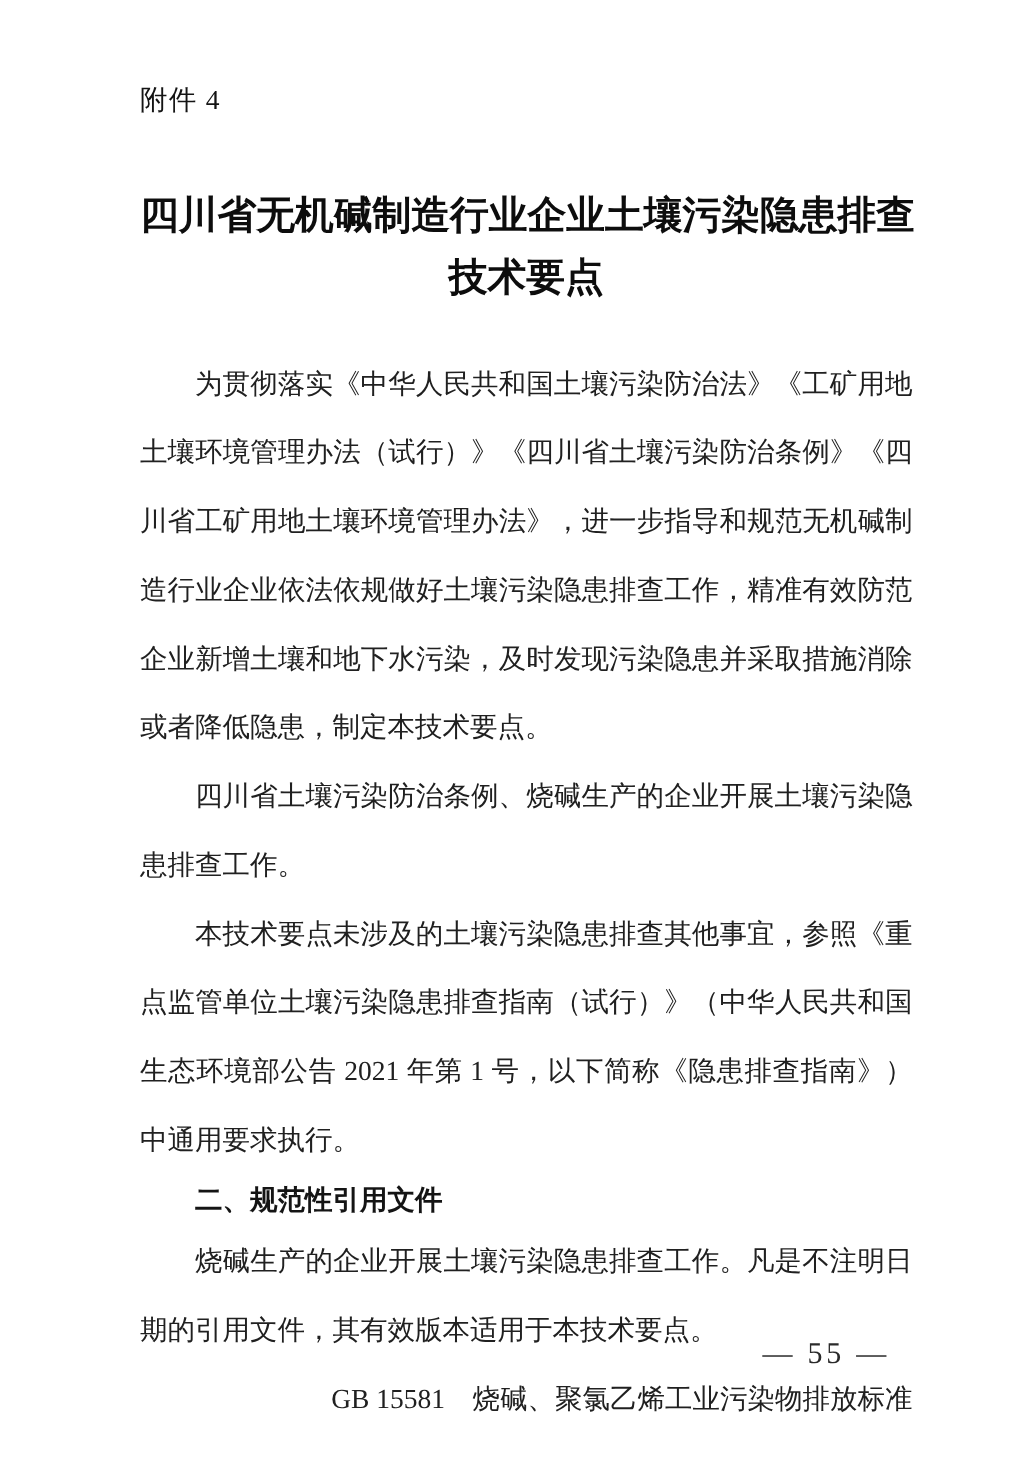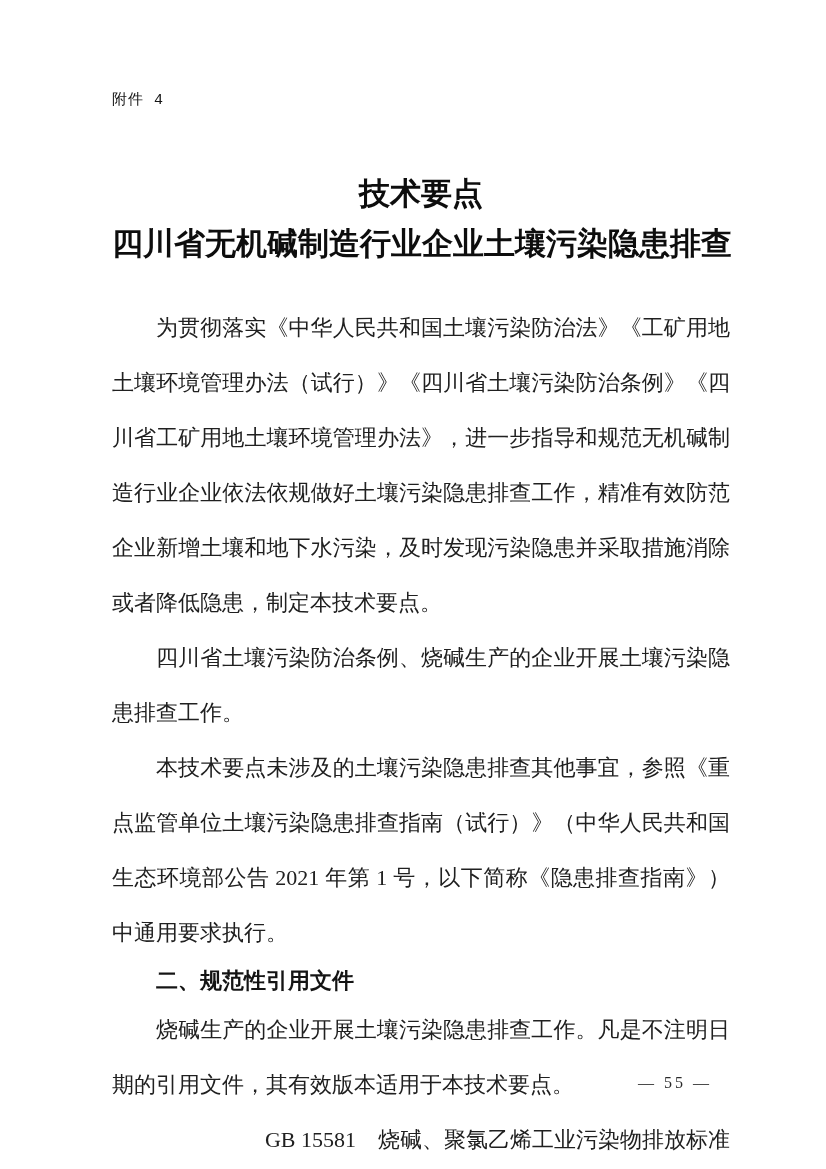--- a/index.html
+++ b/index.html
@@ -12,24 +12,24 @@
     font-family: "Liberation Serif", "DejaVu Serif", serif;
     color: #1c1c1c;
   }
   .content {
     position: absolute;
     left: 112px;
     top: 0;
     width: 618px;
   }
   .attachment-label {
-    margin-top: 86px;
-    font-size: 15px;
+    margin-top: 65px;
+    font-size: 22px;
     line-height: 30px;
-    font-family: Liberation Mono, monospace;
+    font-family: Liberation Serif, serif;
     letter-spacing: 1px;
     color: #141414;
   }
   .doc-title {
     margin-top: 52px;
     font-size: 31px;
     line-height: 50px;
     font-weight: bold;
     text-align: center;
     font-family: "DejaVu Serif", "Liberation Serif", serif;
@@ -52,39 +52,39 @@
     font-weight: bold;
     text-indent: 2em;
     font-family: "Liberation Sans", "DejaVu Sans", sans-serif;
     color: #141414;
   }
   .ref-line { text-align: right; }
   .page-number {
     position: absolute;
     right: 114px;
     top: 1070px;
-    font-size: 16px;
+    font-size: 24px;
     line-height: 26px;
     letter-spacing: 3px;
     color: #2a2a2a;
     font-family: "Liberation Serif", "DejaVu Serif", serif;
     margin-left: 12px;
   }
 </style>
 </head>
 <body>
 
 <div class="page">
   <div class="content">
 
     <div class="attachment-label">附件 4</div>
 
     <div class="doc-title">
+      <div class="title-line">四川省无机碱制造行业企业土壤污染隐患排查</div>
       <div class="title-line">技术要点</div>
-      <div class="title-line">四川省无机碱制造行业企业土壤污染隐患排查</div>
     </div>
 
     <div class="body-block">
 
       <p class="para">为贯彻落实《中华人民共和国土壤污染防治法》《工矿用地土壤环境管理办法（试行）》《四川省土壤污染防治条例》《四川省工矿用地土壤环境管理办法》，进一步指导和规范无机碱制造行业企业依法依规做好土壤污染隐患排查工作，精准有效防范企业新增土壤和地下水污染，及时发现污染隐患并采取措施消除或者降低隐患，制定本技术要点。</p>
 
 
       <p class="para">四川省土壤污染防治条例、烧碱生产的企业开展土壤污染隐患排查工作。</p>
 
       <p class="para">本技术要点未涉及的土壤污染隐患排查其他事宜，参照《重点监管单位土壤污染隐患排查指南（试行）》（中华人民共和国生态环境部公告 2021 年第 1 号，以下简称《隐患排查指南》）中通用要求执行。</p>

